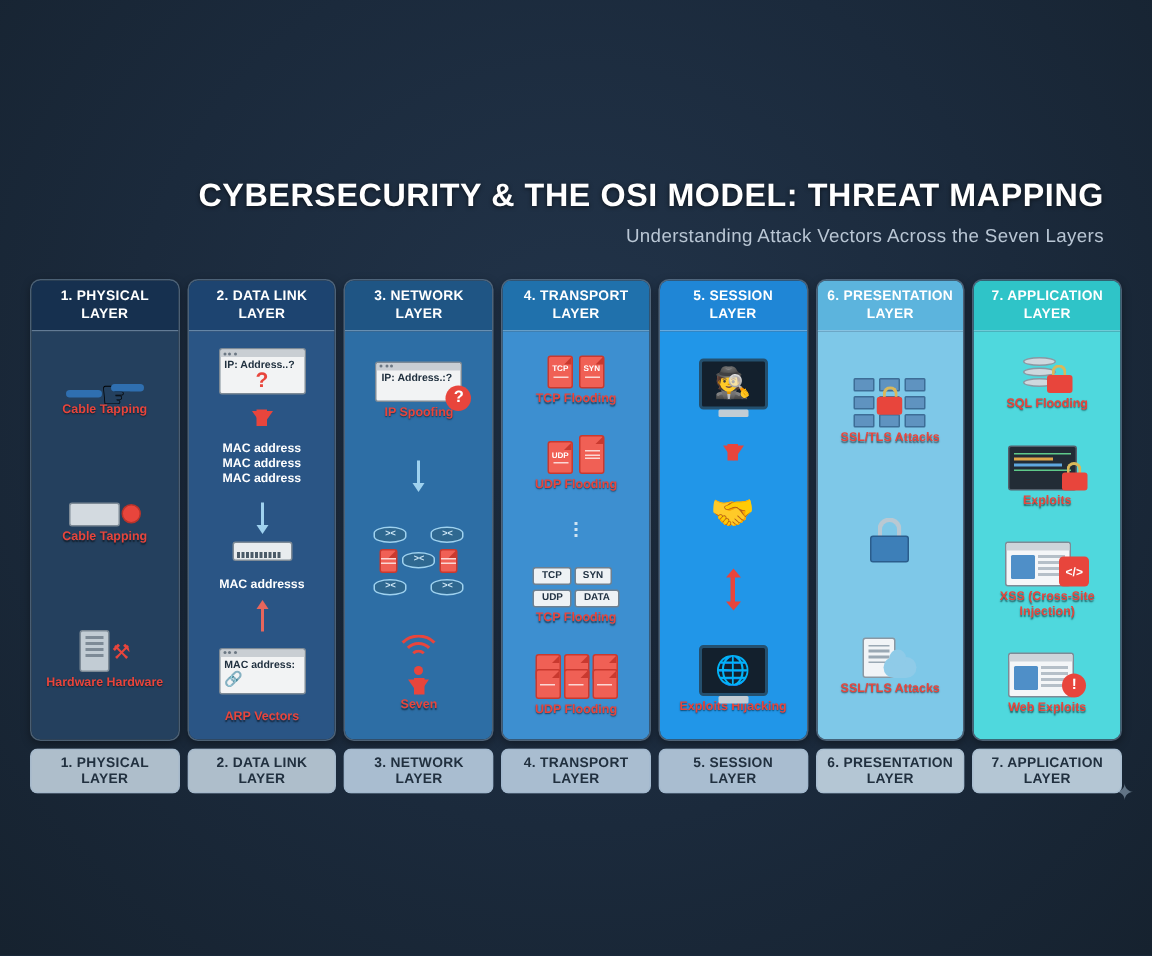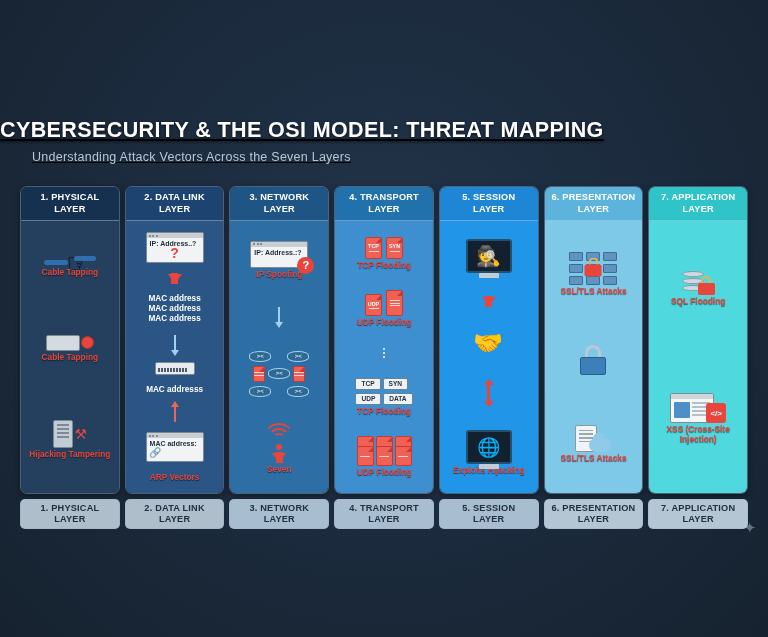--- a/index.html
+++ b/index.html
@@ -7,21 +7,21 @@
   body {
     background:#1b2a3c;
     font-family:"Liberation Sans", sans-serif;
     position:relative;
   }
   .bg-vignette{
     position:absolute; inset:0;
     background:radial-gradient(ellipse at 50% 40%, #22344a 0%, #1b2a3c 55%, #16222f 100%);
   }
   
-  .title-wrap{ position:absolute; top:118px; left:0; width:736px; text-align:left;text-decoration:underline; }
+  .title-wrap{ position:absolute; top:118px; left:0; width:736px; text-align:right; }
   .main-title{
     font-size:21.5px; font-weight:bold; letter-spacing:.4px;
     color:#ffffff; text-shadow:0 1px 3px rgba(0,0,0,.6);
   }
   .sub-title{
     margin-top:7px; font-size:12.5px; color:#b9c6d4; letter-spacing:.25px;padding-left:32px;
   }
   
   .cols{
     position:absolute; top:186px; left:20px;
@@ -192,21 +192,21 @@
         <div class="item">
           <div style="display:flex;align-items:center;gap:2px;">
             <div class="server">
                 <i></i>
                 <i></i>
                 <i></i>
                 <i></i>
               </div>
             <span style="color:#e8453c;font-size:14px;">⚒</span>
           </div>
-          <div class="lbl" style="color: rgb(232, 69, 60);">Hijacking Tampering</div>
+          <div class="lbl" style="color: rgb(232, 69, 60);">Hardware Hardware</div>
         </div>
       </div>
     </div>
     <div class="col-foot" id="ft0" style="background: rgb(174, 190, 203); color: rgb(33, 48, 63);">
       <span>1. PHYSICAL</span>
       <span>LAYER</span>
     </div>
   </div>
 
   <div class="col">
@@ -509,36 +509,69 @@
               </div>
             <div class="redlock" style="margin-left:-6px;">
                 <span class="shk"></span>
                 <span class="bd"></span>
               </div>
           </div>
           <div class="lbl" style="color: rgb(232, 69, 60);">SQL Flooding</div>
         </div>
         <div class="item">
           <div style="display:flex;align-items:flex-end;">
+            <div class="codewin">
+                <i></i>
+                <i></i>
+                <i></i>
+                <i></i>
+              </div>
+            <div class="redlock" style="margin-left:-10px;">
+                <span class="shk"></span>
+                <span class="bd"></span>
+              </div>
+          </div>
+          <div class="lbl" style="color: rgb(232, 69, 60);">Exploits</div>
+        </div>
+        <div class="item">
+          <div style="display:flex;align-items:flex-end;">
             <div class="browser">
                 <div class="bbar"></div>
                 <div class="bin">
                   <div class="bl"></div>
                   <div class="br">
                     <i></i>
                     <i></i>
                     <i></i>
                     <i></i>
                   </div>
                 </div>
               </div>
             <div class="xsscode" style="margin-left:-8px;">&lt;/&gt;</div>
           </div>
           <div class="lbl" style="color: rgb(232, 69, 60);">XSS (Cross-Site Injection)</div>
         </div>
+        <div class="item">
+          <div style="display:flex;align-items:flex-end;">
+            <div class="browser">
+                <div class="bbar"></div>
+                <div class="bin">
+                  <div class="bl"></div>
+                  <div class="br">
+                    <i></i>
+                    <i></i>
+                    <i></i>
+                    <i></i>
+                  </div>
+                </div>
+              </div>
+            <div class="bug" style="margin-left:-8px;"></div>
+          </div>
+          <div class="lbl" style="color: rgb(232, 69, 60);">Web Exploits</div>
+        </div>
       </div>
     </div>
     <div class="col-foot" id="ft6" style="background: rgb(180, 198, 212); color: rgb(33, 48, 63);">
       <span>7. APPLICATION</span>
       <span>LAYER</span>
     </div>
   </div>
 
 </div>
 

